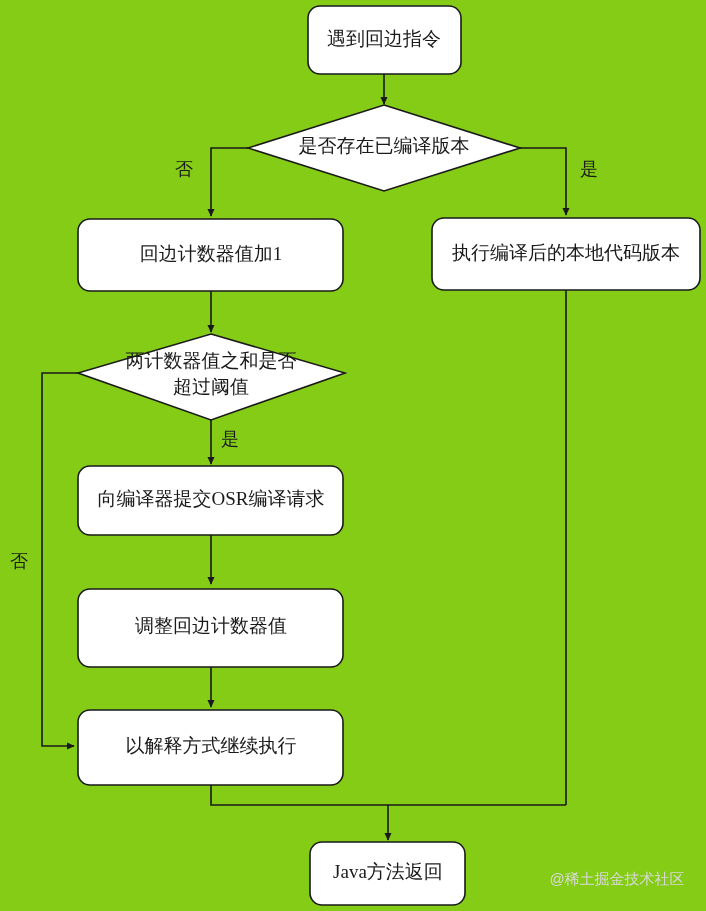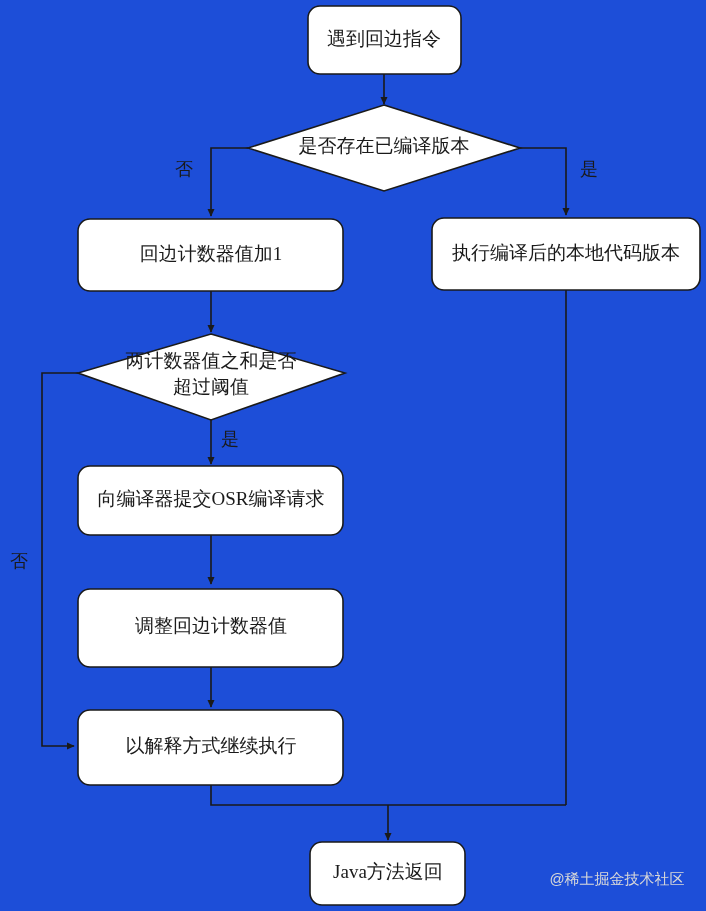--- a/index.html
+++ b/index.html
@@ -10,21 +10,21 @@
   body {
     width: 706px;
     height: 911px;
     font-family: "Liberation Serif", "DejaVu Serif", serif;
     overflow: hidden;
   }
   #flow-root {
     position: relative;
     width: 706px;
     height: 911px;
-    background: #1d4ed8;
+    background: #84cc16;
   }
   svg#flow-svg {
     position: absolute;
     top: 0;
     left: 0;
     width: 706px;
     height: 911px;
   }
   .node-shape {
     fill: #ffffff;

